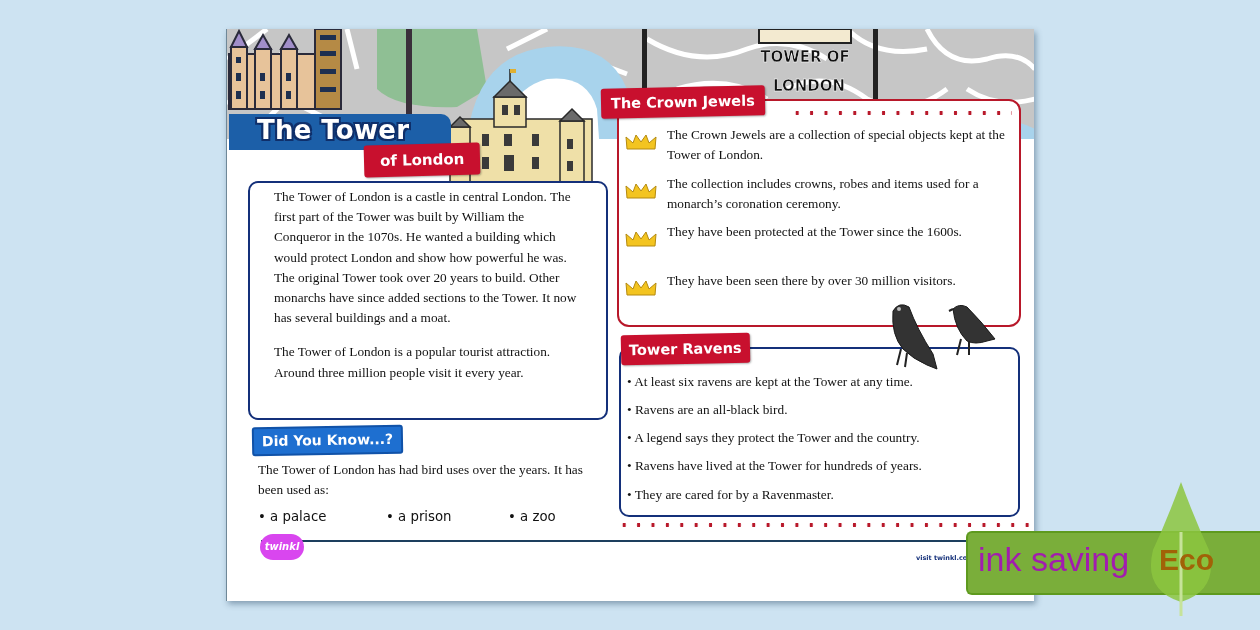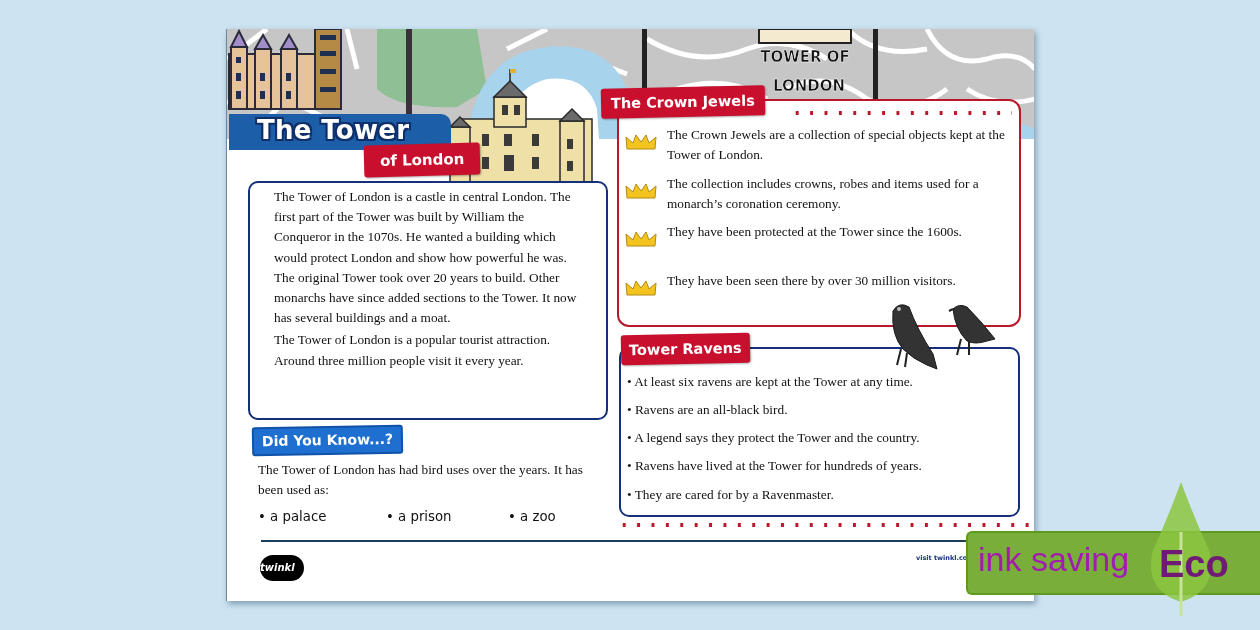--- a/index.html
+++ b/index.html
@@ -30,38 +30,38 @@
     }
 
     .castle { position: absolute; left: 215px; top: 40px; }
     .towers-left { position: absolute; left: 46px; top: 2px; }
 
     .box {
       position: absolute; border: 2px solid #14307a; border-radius: 10px; background: #fff;
     }
     .intro { left: 21px; top: 152px; width: 360px; height: 239px; padding: 4px 24px; }
     .body-text { font-family: Liberation Serif, serif; font-size: 13.3px; line-height: 20.2px; color: #111; }
-    .intro p + p { margin-top: 2px; }
+    .intro p + p { margin-top: 14px; }
 
     .dyk-label {
       position: absolute; left: 25px; top: 397px; height: 29px; padding: 0 8px;
       background: #1e6fd0; border: 2px solid #1052a8; color: #fff; font-weight: bold; font-size: 14px;
       line-height: 25px; border-radius: 3px; transform: rotate(-1deg);
     }
     .dyk-text { position: absolute; left: 31px; top: 431px; width: 350px; }
     .uses { position: absolute; left: 31px; top: 480px; width: 340px; display: flex; }
     .uses span { font-size: 13.3px; color: #111; }
     .uses span:nth-child(1) { width: 128px; }
     .uses span:nth-child(2) { width: 122px; }
 
     .footer-line { position: absolute; left: 34px; top: 511px; width: 774px; height: 2px; background: #1d3f5e; }
     .twinkl-logo {
-      position: absolute; left: 33px; top: 526px; width: 44px; height: 26px;
-      background: #000000; border-radius: 13px; color: #fff; font-size: 10px; font-weight: bold; font-style: italic;
-      text-align: left; line-height: 26px;
+      position: absolute; left: 33px; top: 505px; width: 44px; height: 26px;
+      background: #d946ef; border-radius: 13px; color: #fff; font-size: 10px; font-weight: bold; font-style: italic;
+      text-align: center; line-height: 26px;
     }
     .visit { position: absolute; left: 689px; top: 525px; font-size: 6.5px; color: #14307a; font-weight: bold; }
 
     .jewels {
       left: 390px; top: 70px; width: 404px; height: 228px; border-color: #b8182a; border-radius: 12px;
     }
     .dotted { position: absolute; height: 4px; background-image: radial-gradient(circle, #b8182a 1.8px, transparent 2px); background-size: 14.4px 4px; }
     .jewels-label {
       position: absolute; left: 374px; top: 58px; height: 30px; padding: 0 10px; background: #c8102e;
       color: #fff; font-weight: bold; font-size: 14.5px; line-height: 30px; border-radius: 3px;
@@ -79,21 +79,21 @@
     }
     .raven-item { position: absolute; left: 400px; width: 390px; }
     .ravens { position: absolute; left: 656px; top: 270px; }
 
     .eco-bar {
       position: absolute; left: 966px; top: 531px; width: 294px; height: 64px; background: #7aae3a;
       border: 2px solid #5e9a1e; border-right: none; border-radius: 6px 0 0 6px;
     }
     .eco-text { position: absolute; left: 978px; top: 540px; font-family: "Liberation Sans", sans-serif; font-size: 34px; color: #a21caf; }
     .eco-leaf { position: absolute; left: 1147px; top: 480px; }
-    .eco-word { position: absolute; left: 1159px; top: 543px; font-family: "Liberation Sans", sans-serif; font-weight: bold; font-size: 38px; color: #701a75; }
+    .eco-word { position: absolute; left: 1159px; top: 543px; font-family: "Liberation Sans", sans-serif; font-weight: bold; font-size: 30px; color: #a16207; }
   </style>
 </head>
 <body>
 
 <div class="page">
 
   <div class="map">
     <svg width="808" height="110" viewBox="0 0 808 110">
       <rect width="808" height="110" fill="#c6c6c6"></rect>
       <path d="M150 0 L150 60 Q170 80 230 78 L260 60 L250 0 Z" fill="#8fbf94"></path>

